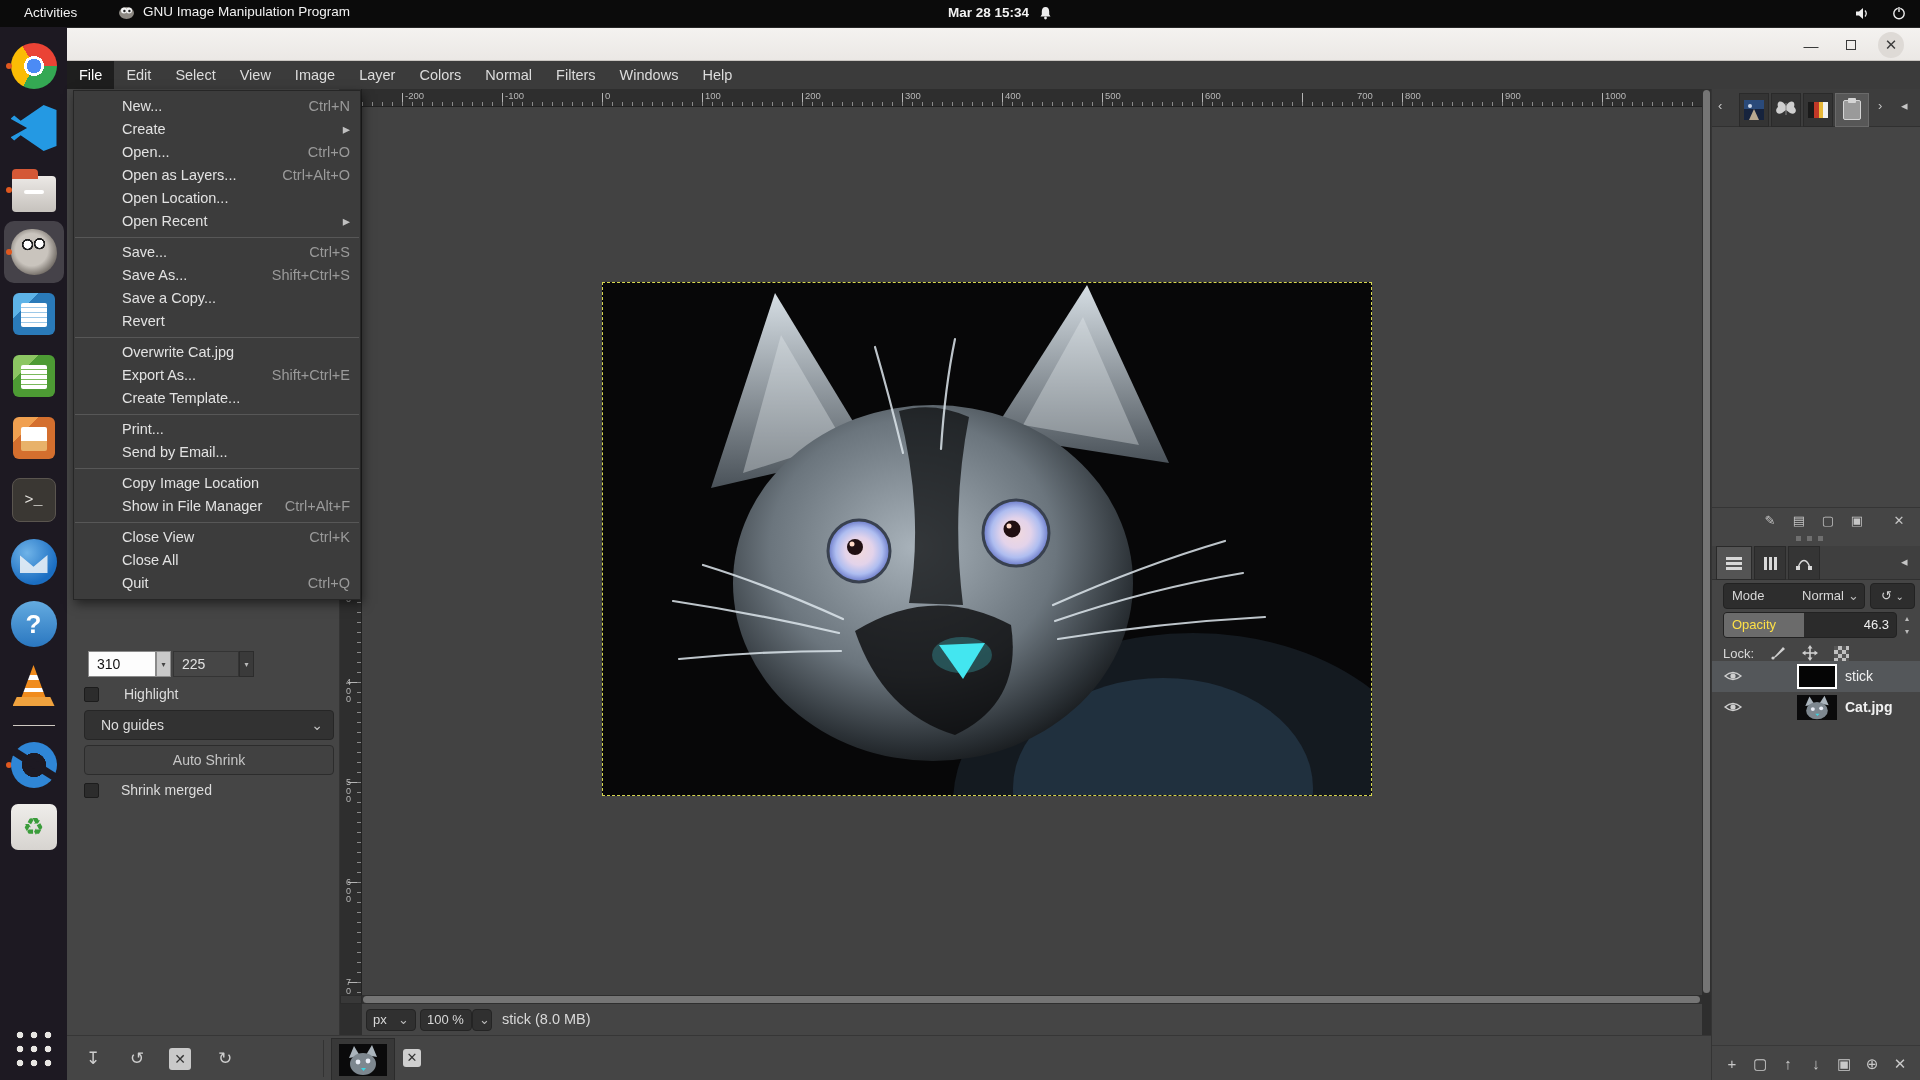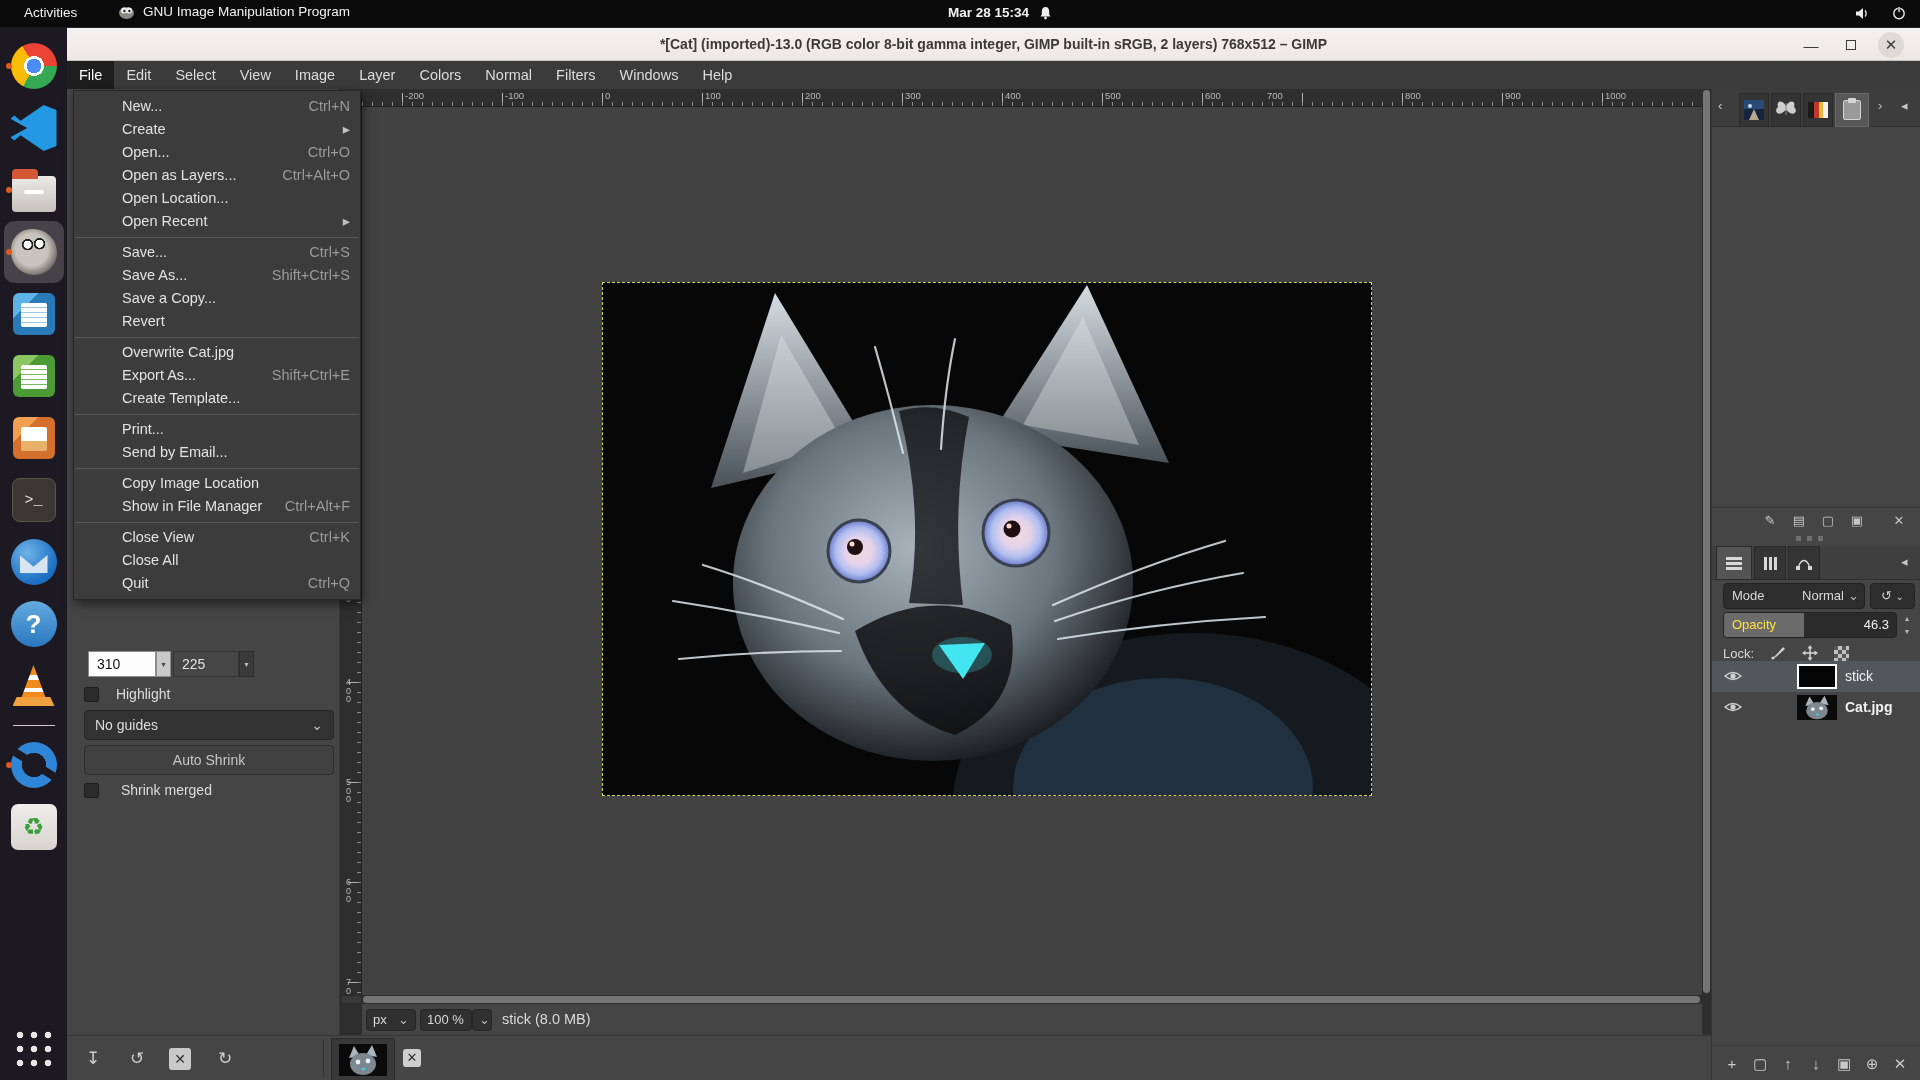--- a/index.html
+++ b/index.html
@@ -75,21 +75,21 @@
   .menu-sep { height:1px; background:#575757; margin:4px 1px 3px 1px; }
 
   
   .left-panel { position:absolute; left:67px; top:89px; width:273px; height:946px; background:#454545; border-right:1px solid #343434; }
   .spin-white { position:absolute; left:21px; top:562px; width:68px; height:26px; background:#fdfdfd; border:1px solid #8a8a8a; color:#111; font-size:14px; line-height:24px; padding-left:8px; }
   .spin-white-btn { position:absolute; left:89px; top:562px; width:15px; height:26px; background:#c9c9c9; border:1px solid #8a8a8a; color:#444; font-size:8px; text-align:center; line-height:26px; }
   .spin-dark { position:absolute; left:106px; top:562px; width:66px; height:26px; background:#464646; border:1px solid #343434; color:#e2e2e2; font-size:14px; line-height:24px; padding-left:8px; }
   .spin-dark-btn { position:absolute; left:172px; top:562px; width:15px; height:26px; background:#3a3a3a; border:1px solid #2c2c2c; color:#bbb; font-size:8px; text-align:center; line-height:26px; }
   .cb { width:15px; height:15px; background:#2c2c2c; border:1px solid #1c1c1c; border-radius:2px; display:inline-block; vertical-align:-3px; }
   .opt-row { position:absolute; left:17px; color:#dcdcdc; font-size:14px; }
-  .select-box { position:absolute; left:17px; top:621px; width:250px; height:30px; background:#323232; border:1px solid #262626; border-radius:4px; color:#dcdcdc; font-size:14px; line-height:28px; padding-left:10px; }
+  .select-box { position:absolute; left:17px; top:621px; width:250px; height:30px; background:#323232; border:1px solid #262626; border-radius:4px; color:#dcdcdc; font-size:14px; line-height:28px; padding-left:16px; }
   .select-box .chev { position:absolute; right:10px; color:#c0c0c0; }
   .btn-wide { position:absolute; left:17px; top:656px; width:250px; height:30px; background:#414141; border:1px solid #2c2c2c; border-radius:4px; color:#c6c6c6; font-size:14px; text-align:center; line-height:28px; }
 
   
   .corner { position:absolute; left:340px; top:89px; width:22px; height:18px; background:#323232; border-right:1px solid #222; border-bottom:1px solid #222; }
   .h-ruler { position:absolute; left:362px; top:89px; width:1340px; height:18px; background:#2e2e2e; border-bottom:1px solid #222; overflow:hidden;
      background-image: repeating-linear-gradient(90deg, #8a8a8a 0 1px, rgba(0,0,0,0) 1px 10px),
                        repeating-linear-gradient(90deg, #b5b5b5 0 1px, rgba(0,0,0,0) 1px 100px);
      background-size:1340px 5px, 1340px 14px; background-position:0 13px, 40px 4px; background-repeat:no-repeat; }
   .hr-label { position:absolute; top:1px; font-size:9.5px; color:#b8b8b8; }
@@ -239,21 +239,20 @@
       <div class="dock-item">
         <span class="dock-icon icon-trash">♻</span>
       </div>
       <div class="dock-spacer"></div>
       <div class="dock-item">
         <span class="dock-icon icon-apps"></span>
       </div>
     </div>
 
   <div class="titlebar">
-    <div class="tb-title">*[Cat] (imported)-13.0 (RGB color 8-bit gamma integer, GIMP built-in sRGB, 2 layers) 768x512 – GIMP</div>
     <div class="win-controls">
       <span class="win-btn">—</span>
       <span class="win-btn">
           <span class="maxbox"></span>
         </span>
       <span class="win-btn close">✕</span>
     </div>
   </div>
 
   <div class="menubar">
@@ -270,21 +269,21 @@
       <div class="mb-item">Help</div>
     </div>
 
   <div class="left-panel">
     <div class="spin-white">310</div>
     <div class="spin-white-btn">▾</div>
     <div class="spin-dark">225</div>
     <div class="spin-dark-btn">▾</div>
     <div class="opt-row" style="top:597px;">
       <span class="cb"></span>
-      <span style="margin-left:13px;">Highlight</span>
+      <span style="margin-left:21px;">Highlight</span>
     </div>
     <div class="select-box">
       <span>No guides</span>
       <span class="chev">⌄</span>
     </div>
     <div class="btn-wide">Auto Shrink</div>
     <div class="opt-row" style="top:693px;">
       <span class="cb"></span>
       <span style="margin-left:18px;text-align:center;">Shrink merged</span>
     </div>
@@ -294,21 +293,21 @@
   <div class="h-ruler">
       <span class="hr-label" style="left: 43px;">-200</span>
       <span class="hr-label" style="left: 143px;">-100</span>
       <span class="hr-label" style="left: 243px;">0</span>
       <span class="hr-label" style="left: 343px;">100</span>
       <span class="hr-label" style="left: 443px;">200</span>
       <span class="hr-label" style="left: 543px;">300</span>
       <span class="hr-label" style="left: 643px;">400</span>
       <span class="hr-label" style="left: 743px;">500</span>
       <span class="hr-label" style="left: 843px;">600</span>
-      <span class="hr-label" style="left: 905px; text-align: right;">700</span>
+      <span class="hr-label" style="left: 995px; text-align: right;">700</span>
       <span class="hr-label" style="left: 1043px;">800</span>
       <span class="hr-label" style="left: 1143px;">900</span>
       <span class="hr-label" style="left: 1243px;">1000</span>
     </div>
   <div class="v-ruler">
       <span class="vr-label" style="top: 71px;">-
 1
 0
 0</span>
       <span class="vr-label" style="top: 171px;">0</span>

